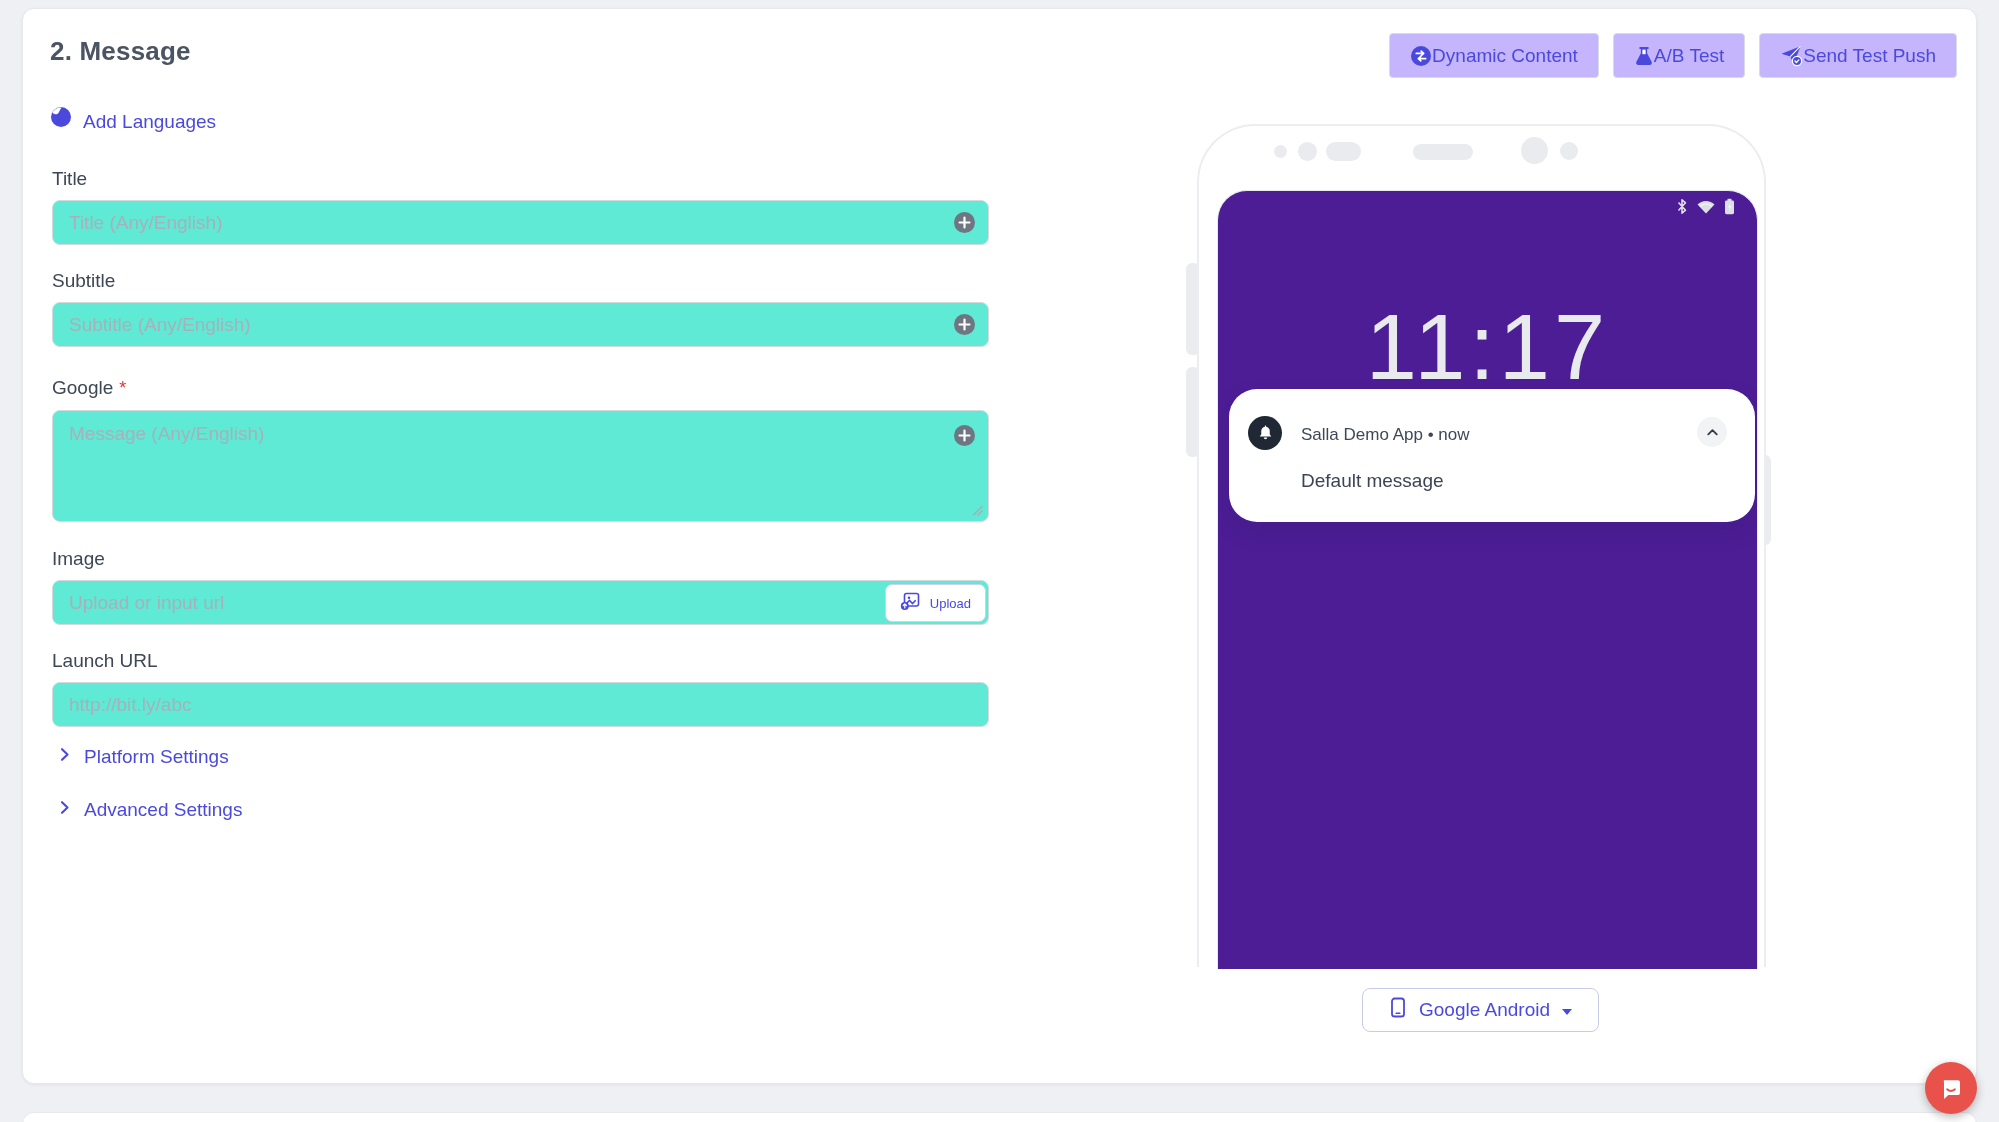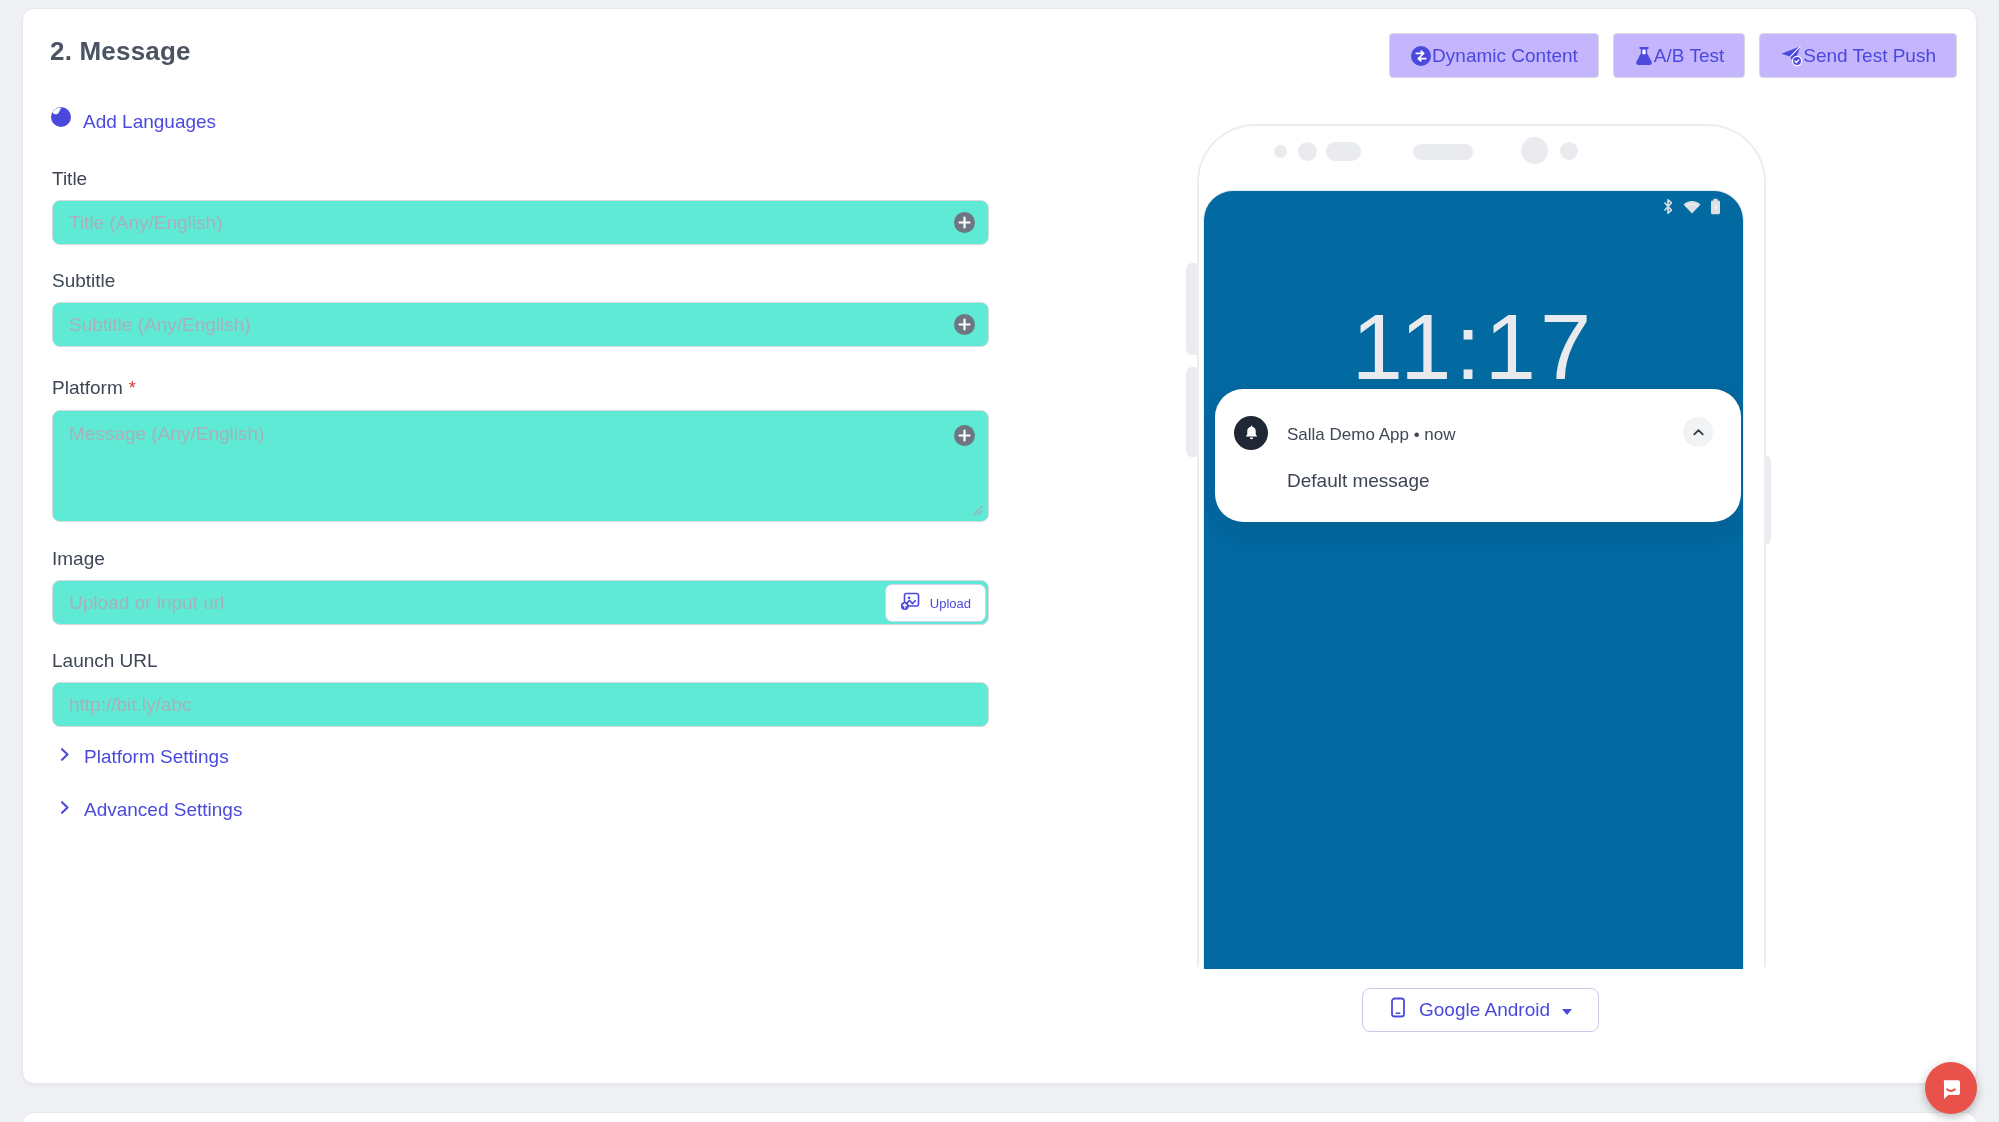--- a/index.html
+++ b/index.html
@@ -56,22 +56,22 @@
   .settings-link { left:56px; }
   
   .side-btn { position:absolute; background:#eaecf0; border-radius:6px; }
   .phone {
     position:absolute; left:1197px; top:124px; width:569px; height:843px;
     background:#fff; border:2px solid #ecedf1; border-bottom:0;
     border-radius:58px 58px 0 0;
   }
   .bezel { position:absolute; background:#e9ebef; border-radius:12px; }
   .screen {
-    position:absolute; left:4px; top:64px; width:541px; height:779px;
-    background:#0369a1; border:1px solid #e9ebef; border-bottom:0;
+    position:absolute; left:18px; top:64px; width:541px; height:779px;
+    background:#4c1d95; border:1px solid #e9ebef; border-bottom:0;
     border-radius:30px 30px 0 0; overflow:hidden;
   }
   .status-icons { position:absolute; top:7px; right:22px; display:flex; gap:8px; align-items:center; }
   .clock {
     position:absolute; top:104px; left:0; width:100%; text-align:center;
     font-size:92px; font-weight:400; letter-spacing:4px; color:#e8eaed;
   }
   .notif {
     position:absolute; left:11px; top:198px; width:526px; height:133px;
     background:#fff; border-radius:28px; box-shadow:0 10px 24px rgba(20,30,45,.10);
@@ -165,21 +165,21 @@
   <input class="text-input" type="text" placeholder="Subtitle (Any/English)" style="">
   <span class="plus-badge" style="top:11px;">
     <svg width="23" height="23" viewBox="0 0 23 23">
         <circle cx="11.5" cy="11.5" r="10.5" fill="#6e7682"></circle>
         <path d="M11.5 6.5v10M6.5 11.5h10" stroke="#fff" stroke-width="2.2" stroke-linecap="round"></path>
       </svg>
   </span>
 </div>
 
 <div class="field-label" style="top:377px;">
-  <span>Platform</span><span class="req">*</span>
+  <span>Google</span><span class="req">*</span>
 </div>
 <div class="input-wrap" style="top:410px;height:112px;">
   <textarea class="text-area" placeholder="Message (Any/English)" style=""></textarea>
   <span class="plus-badge" style="top:14px;">
     <svg width="23" height="23" viewBox="0 0 23 23">
         <circle cx="11.5" cy="11.5" r="10.5" fill="#6e7682"></circle>
         <path d="M11.5 6.5v10M6.5 11.5h10" stroke="#fff" stroke-width="2.2" stroke-linecap="round"></path>
       </svg>
   </span>
   <span class="resize-handle">

